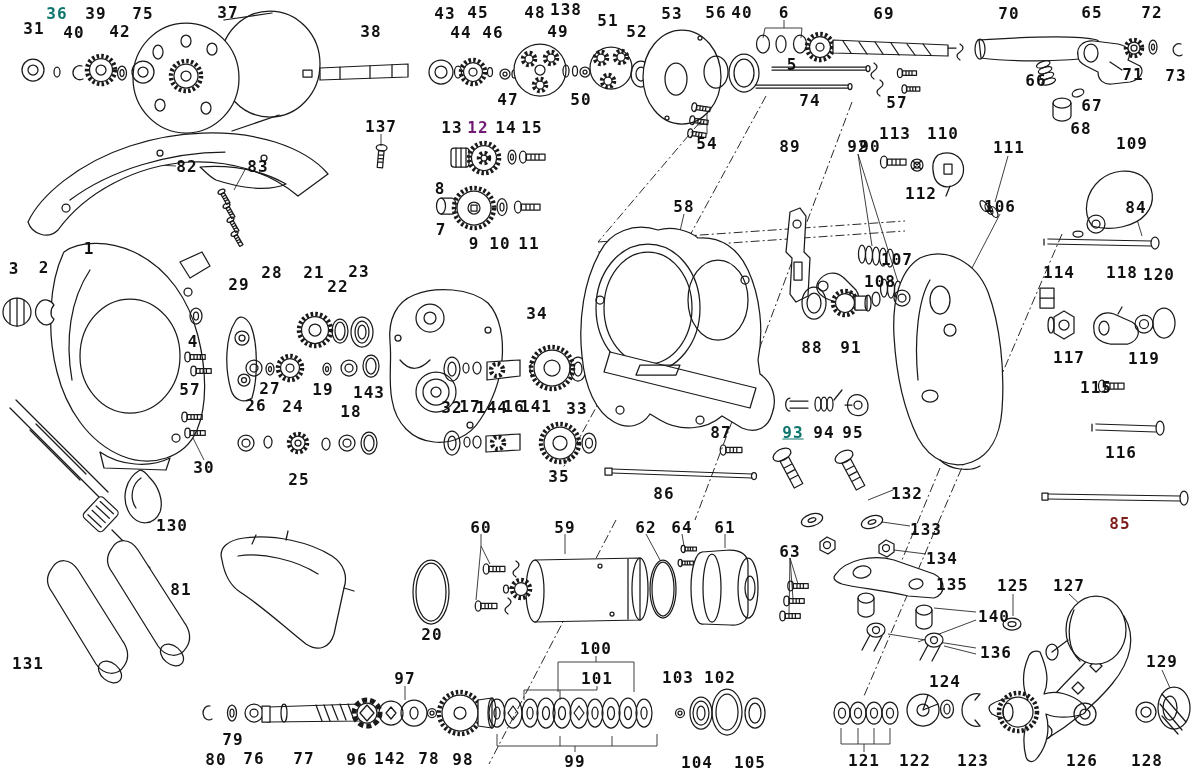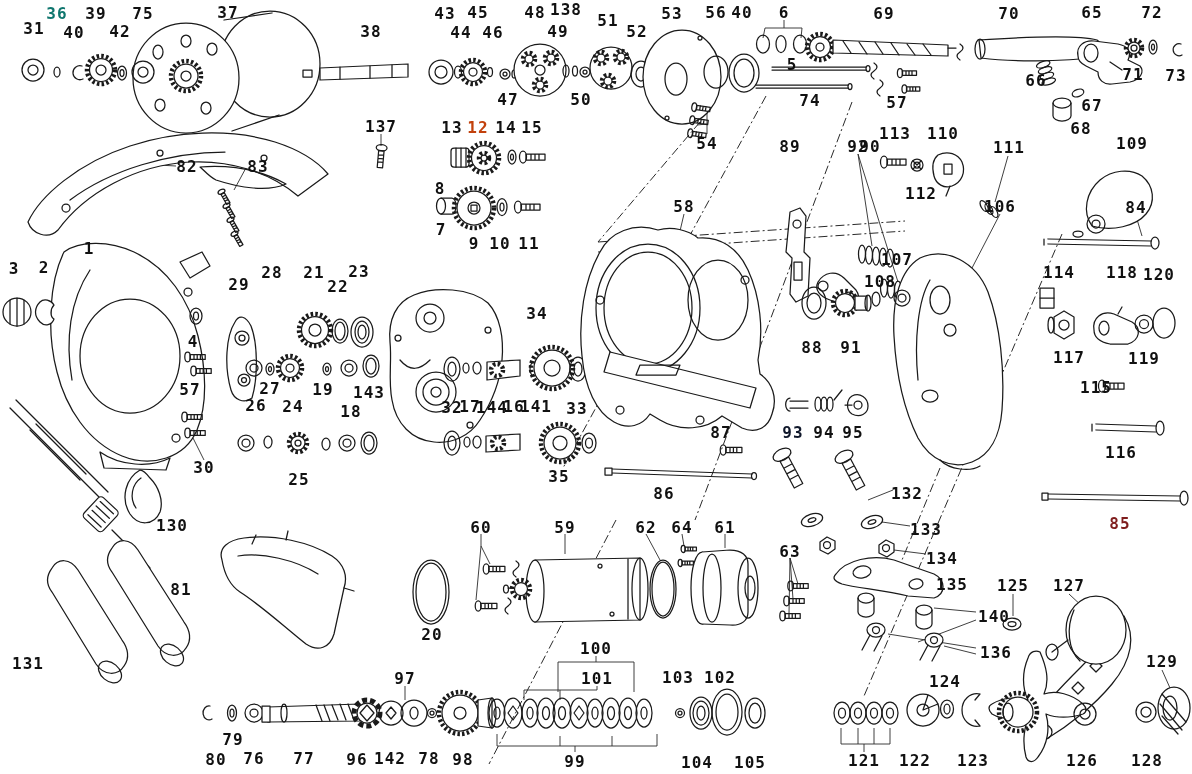--- a/index.html
+++ b/index.html
@@ -600,21 +600,21 @@
       <div class="part-label" style="left: 44px; top: 267px; color: rgb(17, 17, 17);">2</div>
       <div class="part-label" style="left: 14px; top: 268px; color: rgb(17, 17, 17);">3</div>
       <div class="part-label" style="left: 193px; top: 341px; color: rgb(17, 17, 17);">4</div>
       <div class="part-label" style="left: 792px; top: 64px; color: rgb(17, 17, 17);">5</div>
       <div class="part-label" style="left: 784px; top: 12px; color: rgb(17, 17, 17);">6</div>
       <div class="part-label" style="left: 441px; top: 229px; color: rgb(17, 17, 17);">7</div>
       <div class="part-label" style="left: 440px; top: 188px; color: rgb(17, 17, 17);">8</div>
       <div class="part-label" style="left: 474px; top: 243px; color: rgb(17, 17, 17);">9</div>
       <div class="part-label" style="left: 500px; top: 243px; color: rgb(17, 17, 17);">10</div>
       <div class="part-label" style="left: 529px; top: 243px; color: rgb(17, 17, 17);">11</div>
-      <div class="part-label" style="left: 478px; top: 127px; color: #c2410c;">12</div>
+      <div class="part-label" style="left: 478px; top: 127px; color: #701a75;">12</div>
       <div class="part-label" style="left: 452px; top: 127px; color: rgb(17, 17, 17);">13</div>
       <div class="part-label" style="left: 506px; top: 127px; color: rgb(17, 17, 17);">14</div>
       <div class="part-label" style="left: 532px; top: 127px; color: rgb(17, 17, 17);">15</div>
       <div class="part-label" style="left: 514px; top: 406px; color: rgb(17, 17, 17);">16</div>
       <div class="part-label" style="left: 470px; top: 406px; color: rgb(17, 17, 17);">17</div>
       <div class="part-label" style="left: 351px; top: 411px; color: rgb(17, 17, 17);">18</div>
       <div class="part-label" style="left: 323px; top: 389px; color: rgb(17, 17, 17);">19</div>
       <div class="part-label" style="left: 432px; top: 634px; color: rgb(17, 17, 17); text-align: center;">20</div>
       <div class="part-label" style="left: 314px; top: 272px; color: rgb(17, 17, 17);">21</div>
       <div class="part-label" style="left: 338px; top: 286px; color: rgb(17, 17, 17);">22</div>
@@ -681,21 +681,21 @@
       <div class="part-label" style="left: 258px; top: 166px; color: rgb(17, 17, 17);">83</div>
       <div class="part-label" style="left: 1136px; top: 207px; color: rgb(17, 17, 17);">84</div>
       <div class="part-label" style="left: 1120px; top: 523px; color: #7f1d1d;">85</div>
       <div class="part-label" style="left: 664px; top: 493px; color: rgb(17, 17, 17);">86</div>
       <div class="part-label" style="left: 721px; top: 432px; color: rgb(17, 17, 17);">87</div>
       <div class="part-label" style="left: 812px; top: 347px; color: rgb(17, 17, 17);">88</div>
       <div class="part-label" style="left: 790px; top: 146px; color: rgb(17, 17, 17);">89</div>
       <div class="part-label" style="left: 870px; top: 146px; color: rgb(17, 17, 17);">90</div>
       <div class="part-label" style="left: 851px; top: 347px; color: rgb(17, 17, 17);">91</div>
       <div class="part-label" style="left: 858px; top: 146px; color: rgb(17, 17, 17);">92</div>
-      <div class="part-label" style="left: 793px; top: 432px; color: #0f172a;">93</div>
+      <div class="part-label" style="left: 793px; top: 432px; color: #0f766e; text-decoration: underline;">93</div>
       <div class="part-label" style="left: 824px; top: 432px; color: rgb(17, 17, 17);">94</div>
       <div class="part-label" style="left: 853px; top: 432px; color: rgb(17, 17, 17);">95</div>
       <div class="part-label" style="left: 357px; top: 759px; color: rgb(17, 17, 17);">96</div>
       <div class="part-label" style="left: 405px; top: 678px; color: rgb(17, 17, 17);">97</div>
       <div class="part-label" style="left: 463px; top: 759px; color: rgb(17, 17, 17);">98</div>
       <div class="part-label" style="left: 575px; top: 761px; color: rgb(17, 17, 17);">99</div>
       <div class="part-label" style="left: 596px; top: 648px; color: rgb(17, 17, 17);">100</div>
       <div class="part-label" style="left: 597px; top: 678px; color: rgb(17, 17, 17);">101</div>
       <div class="part-label" style="left: 720px; top: 677px; color: rgb(17, 17, 17);">102</div>
       <div class="part-label" style="left: 678px; top: 677px; color: rgb(17, 17, 17);">103</div>

